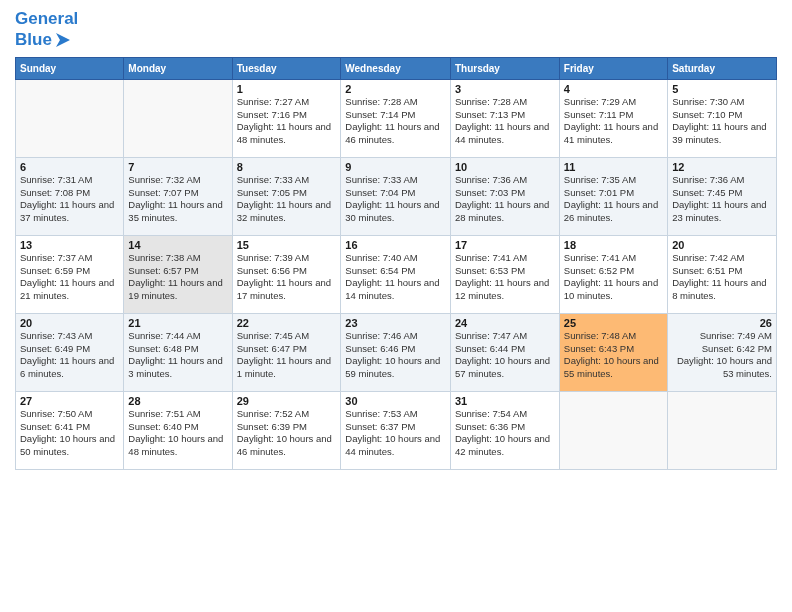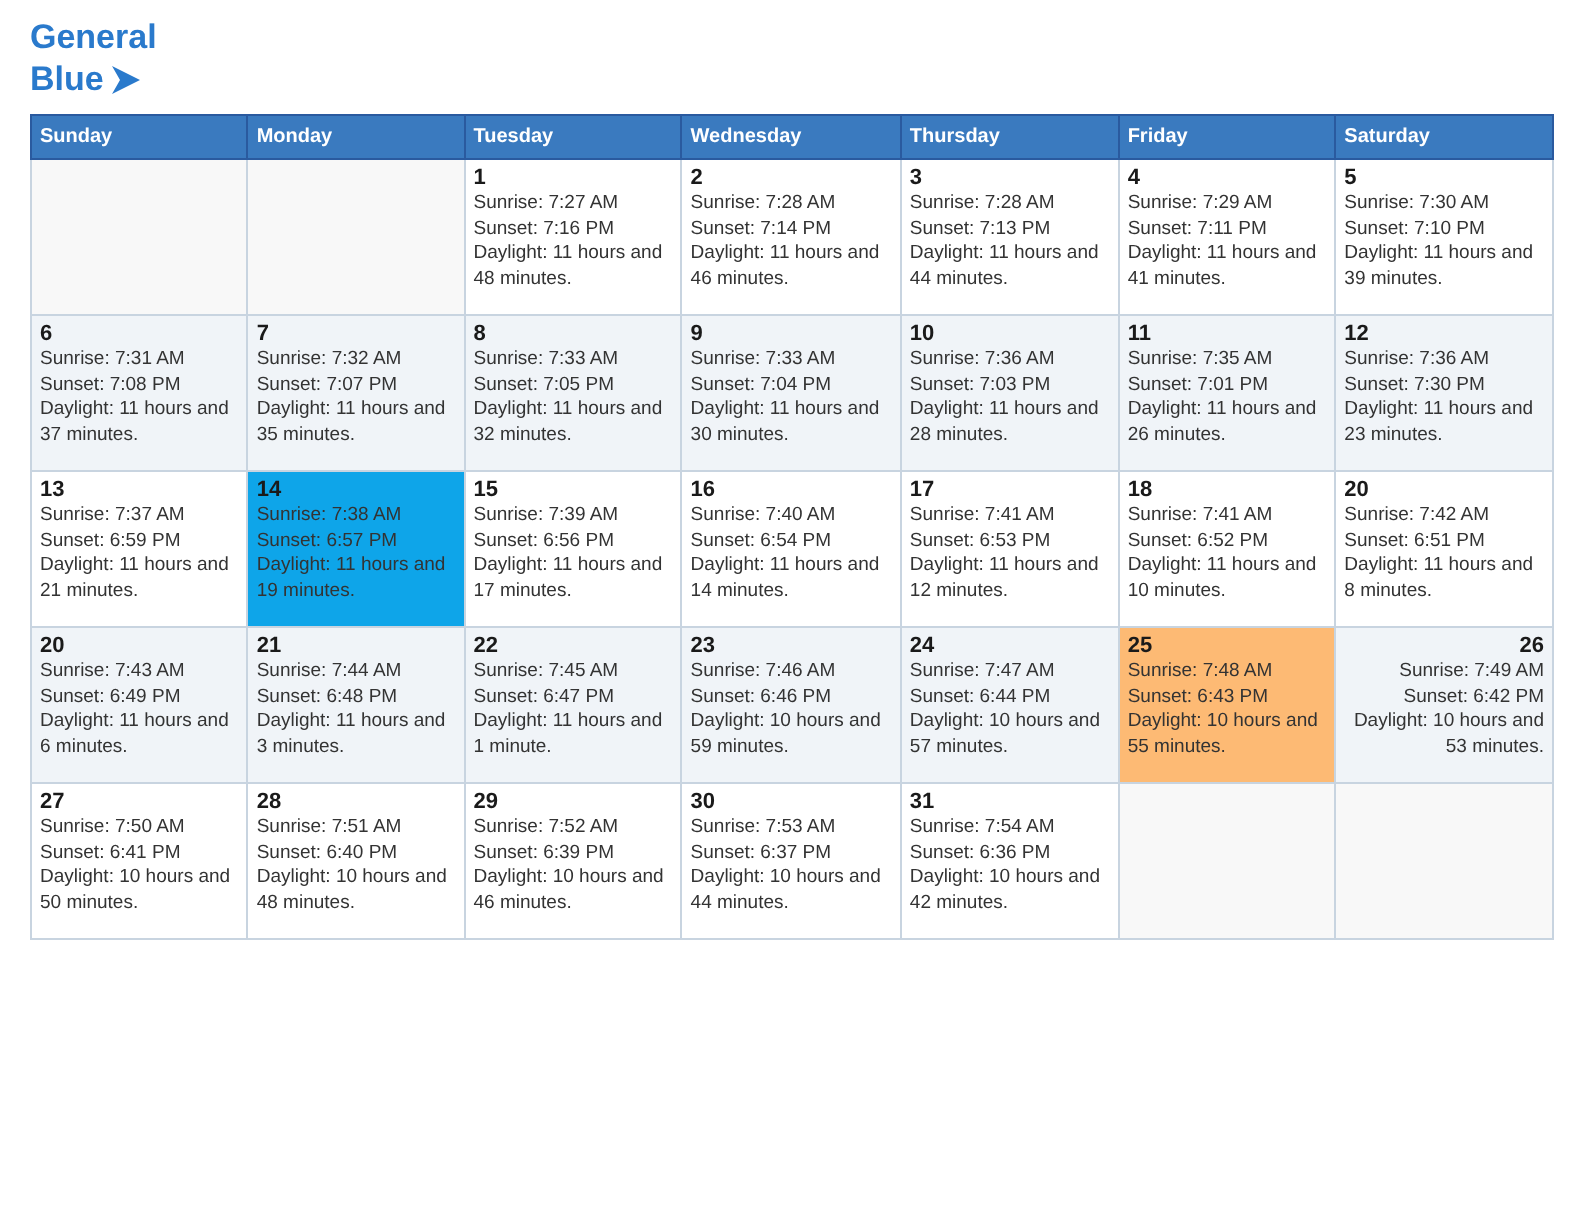--- a/index.html
+++ b/index.html
@@ -181,29 +181,29 @@
           <td style="background: rgb(240, 244, 248);">
             <span class="day-number">10</span>
             <div class="day-info"><span>Sunrise: 7:36 AM</span><br><span>Sunset: 7:03 PM</span><br><span>Daylight: 11 hours and 28 minutes.</span></div>
           </td>
           <td style="background: rgb(240, 244, 248);">
             <span class="day-number">11</span>
             <div class="day-info"><span>Sunrise: 7:35 AM</span><br><span>Sunset: 7:01 PM</span><br><span>Daylight: 11 hours and 26 minutes.</span></div>
           </td>
           <td style="background: rgb(240, 244, 248);">
             <span class="day-number">12</span>
-            <div class="day-info"><span>Sunrise: 7:36 AM</span><br><span>Sunset: 7:30 PM</span><br><span>Daylight: 11 hours and 23 minutes.</span></div>
+            <div class="day-info"><span>Sunrise: 7:36 AM</span><br><span>Sunset: 7:45 PM</span><br><span>Daylight: 11 hours and 23 minutes.</span></div>
           </td>
         </tr>
         <tr>
           <td style="background: rgb(255, 255, 255);">
             <span class="day-number">13</span>
             <div class="day-info"><span>Sunrise: 7:37 AM</span><br><span>Sunset: 6:59 PM</span><br><span>Daylight: 11 hours and 21 minutes.</span></div>
           </td>
-          <td style="background: #0ea5e9;">
+          <td style="background: #e5e5e5;">
             <span class="day-number">14</span>
             <div class="day-info"><span>Sunrise: 7:38 AM</span><br><span>Sunset: 6:57 PM</span><br><span>Daylight: 11 hours and 19 minutes.</span></div>
           </td>
           <td style="background: rgb(255, 255, 255);">
             <span class="day-number">15</span>
             <div class="day-info"><span>Sunrise: 7:39 AM</span><br><span>Sunset: 6:56 PM</span><br><span>Daylight: 11 hours and 17 minutes.</span></div>
           </td>
           <td style="background: rgb(255, 255, 255);">
             <span class="day-number">16</span>
             <div class="day-info"><span>Sunrise: 7:40 AM</span><br><span>Sunset: 6:54 PM</span><br><span>Daylight: 11 hours and 14 minutes.</span></div>

